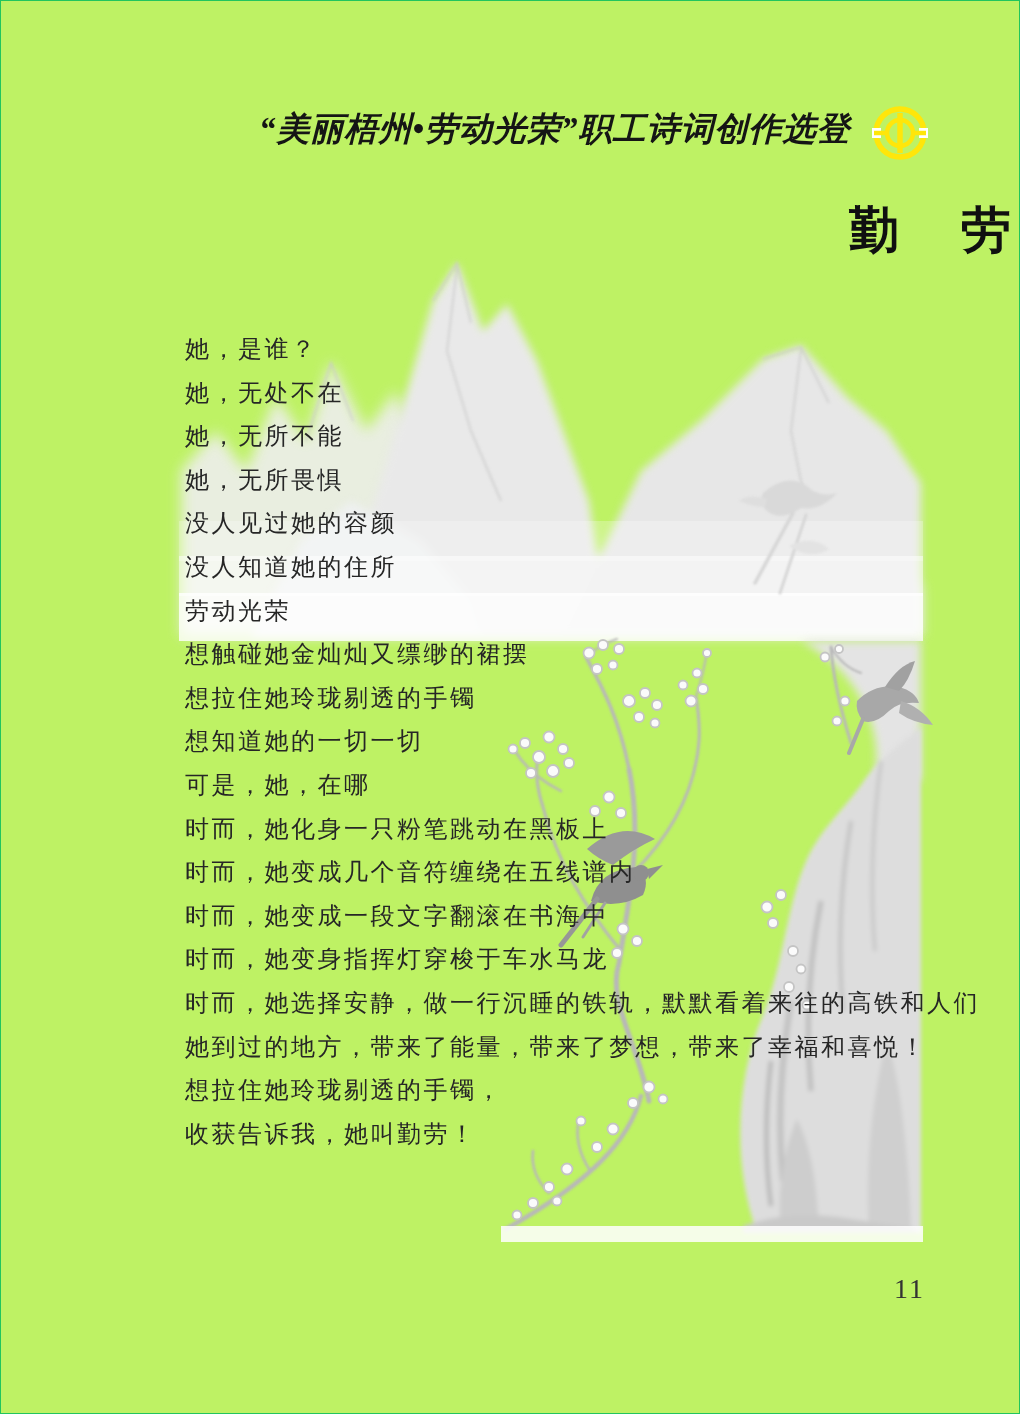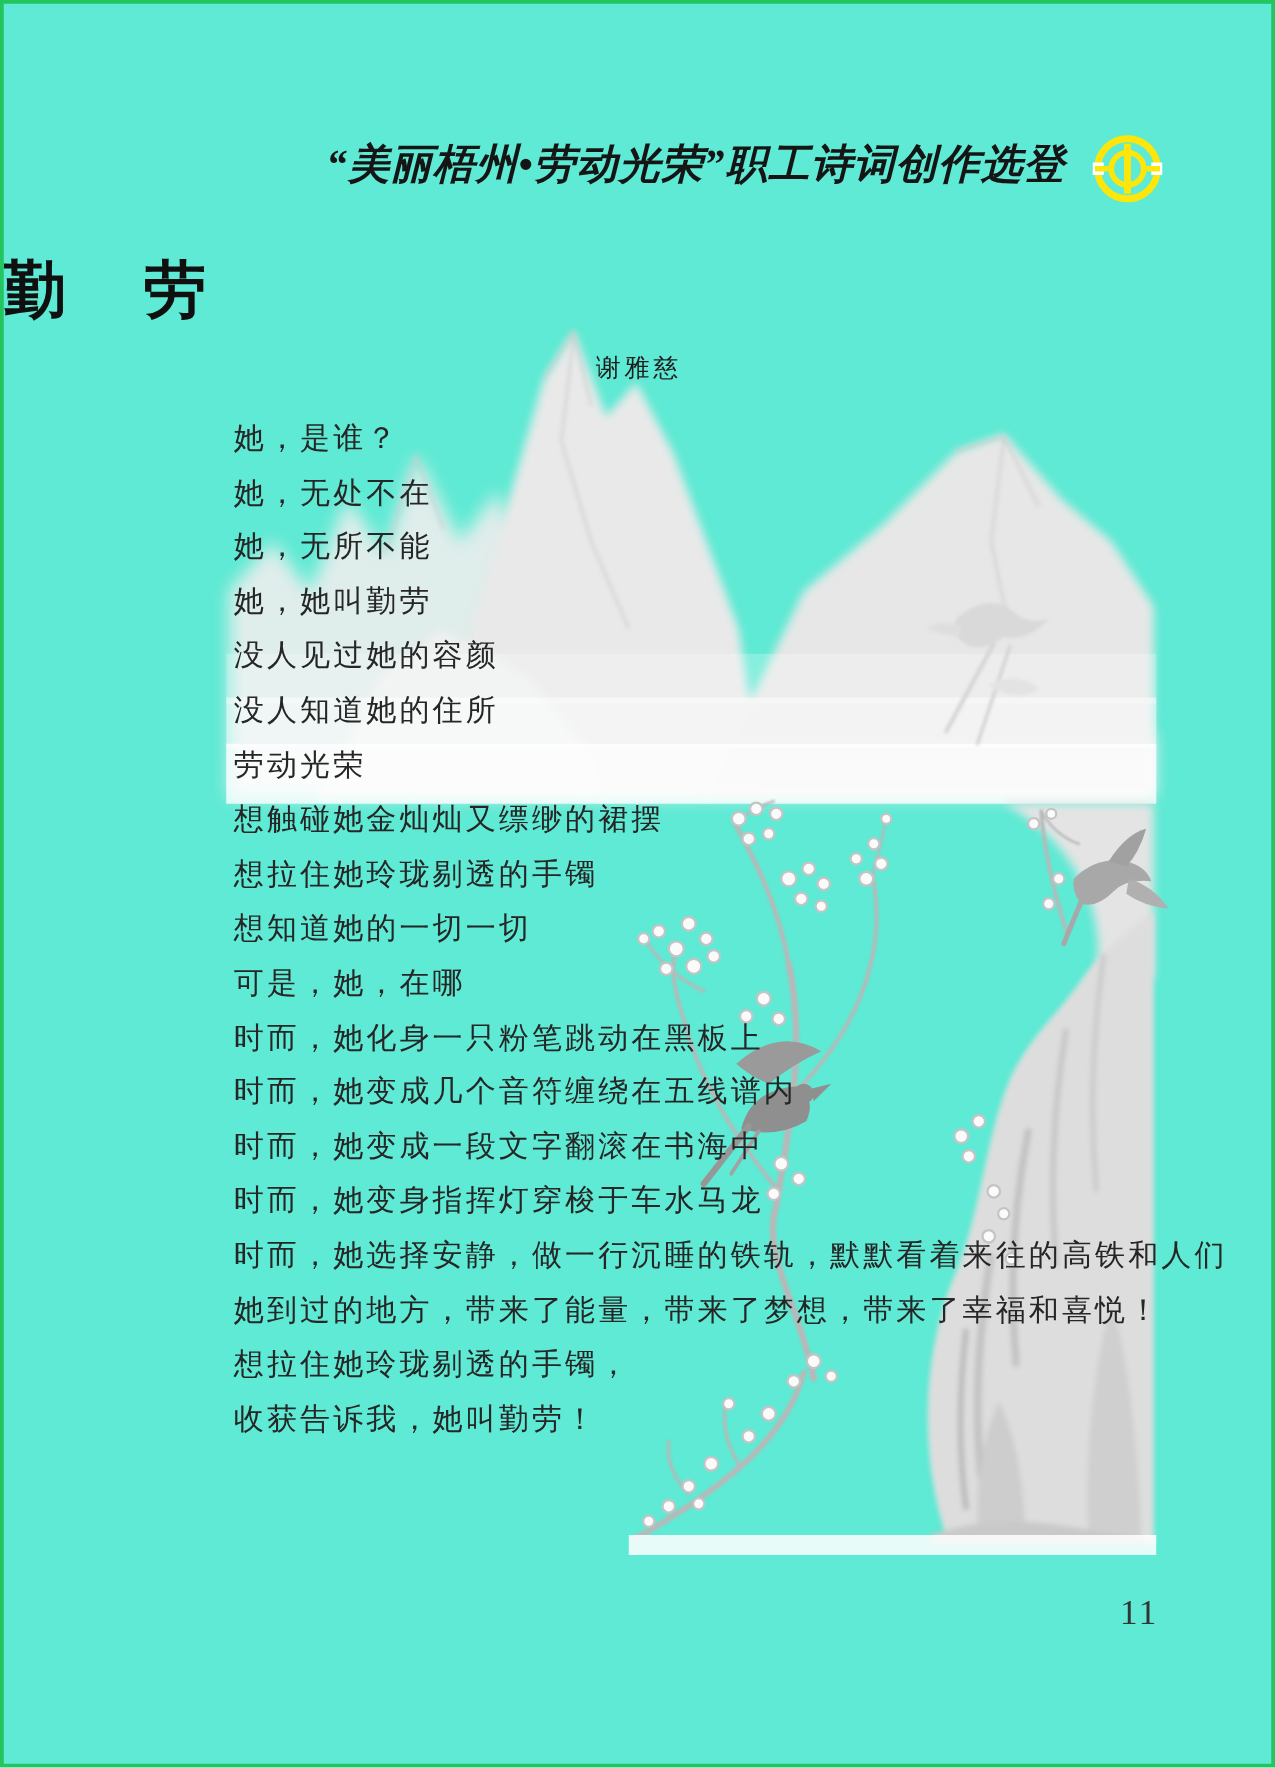--- a/index.html
+++ b/index.html
@@ -1,39 +1,39 @@
 <!DOCTYPE html>
 <html><head>
 <meta charset="utf-8">
 <style>
   html,body{margin:0;padding:0;background:#ffffff;}
   .page{
     position:relative;
     width:1020px;height:1414px;
-    background:#5eead4;
-    border:3px solid #22c55e;
+    background:#bef264;
+    border:1px solid #22c55e;
     box-sizing:border-box;
     overflow:hidden;
     font-family:"Liberation Sans", sans-serif;
   }
   .artwork{position:absolute;left:0;top:0;width:1020px;height:1414px;z-index:0;}
   .content{position:absolute;left:0;top:0;width:1020px;height:1414px;z-index:1;}
 
   .header-title{
     position:absolute;left:258px;top:106px;width:612px;
     font-family:"Liberation Serif", serif;
     font-style:italic;font-weight:bold;
     font-size:33px;letter-spacing:1px;color:#151515;
     white-space:nowrap;
   }
   .logo{position:absolute;left:871px;top:104px;width:56px;height:56px;}
 
   .poem-title{
     position:absolute;left:0;top:196px;width:1016px;
-    text-align:left;
+    text-align:right;
     font-size:50px;font-weight:bold;color:#101010;
     letter-spacing:6px;white-space:pre;
   }
   .poem-author{
     position:absolute;left:0;top:278px;width:1016px;
     text-align:center;
     font-size:20px;letter-spacing:3px;color:#1d1d1d;
   }
   .poem{
     position:absolute;left:184px;top:326px;width:760px;
@@ -204,27 +204,26 @@
       <rect x="0" y="23" width="9" height="10" fill="#ffffff"></rect>
       <rect x="47" y="23" width="9" height="10" fill="#ffffff"></rect>
       <circle cx="28" cy="28" r="13" fill="none" stroke="#ffe60a" stroke-width="4.5"></circle>
       <line x1="28" y1="8" x2="28" y2="48" stroke="#ffe60a" stroke-width="5.5"></line>
       <line x1="2" y1="28" x2="13" y2="28" stroke="#ffe60a" stroke-width="4.5"></line>
       <line x1="43" y1="28" x2="54" y2="28" stroke="#ffe60a" stroke-width="4.5"></line>
     </svg>
 
     <div class="poem-title">勤　劳</div>
 
-    <div class="poem-author">谢雅慈</div>
 
     <div class="poem">
         <div class="poem-line">她，是谁？</div>
         <div class="poem-line">她，无处不在</div>
         <div class="poem-line">她，无所不能</div>
-        <div class="poem-line">她，她叫勤劳</div>
+        <div class="poem-line">她，无所畏惧</div>
         <div class="poem-line">没人见过她的容颜</div>
         <div class="poem-line">没人知道她的住所</div>
         <div class="poem-line">劳动光荣</div>
         <div class="poem-line">想触碰她金灿灿又缥缈的裙摆</div>
         <div class="poem-line">想拉住她玲珑剔透的手镯</div>
         <div class="poem-line">想知道她的一切一切</div>
         <div class="poem-line">可是，她，在哪</div>
         <div class="poem-line">时而，她化身一只粉笔跳动在黑板上</div>
         <div class="poem-line">时而，她变成几个音符缠绕在五线谱内</div>
         <div class="poem-line">时而，她变成一段文字翻滚在书海中</div>

